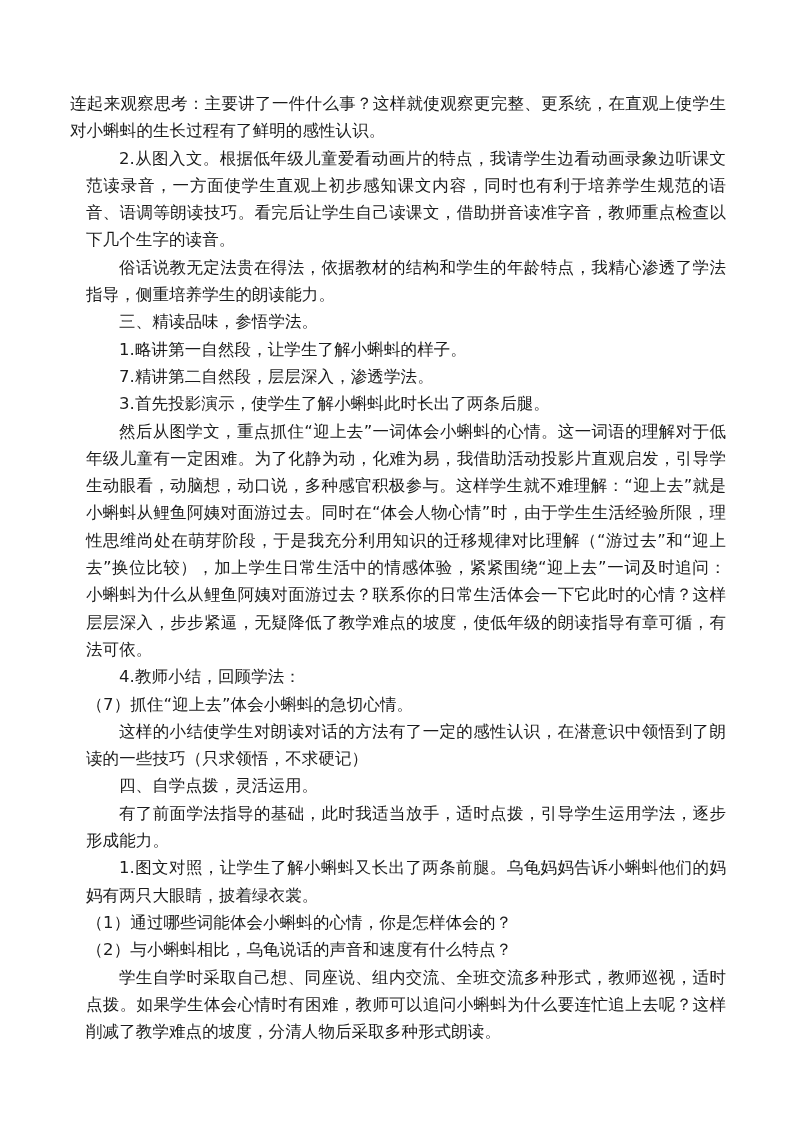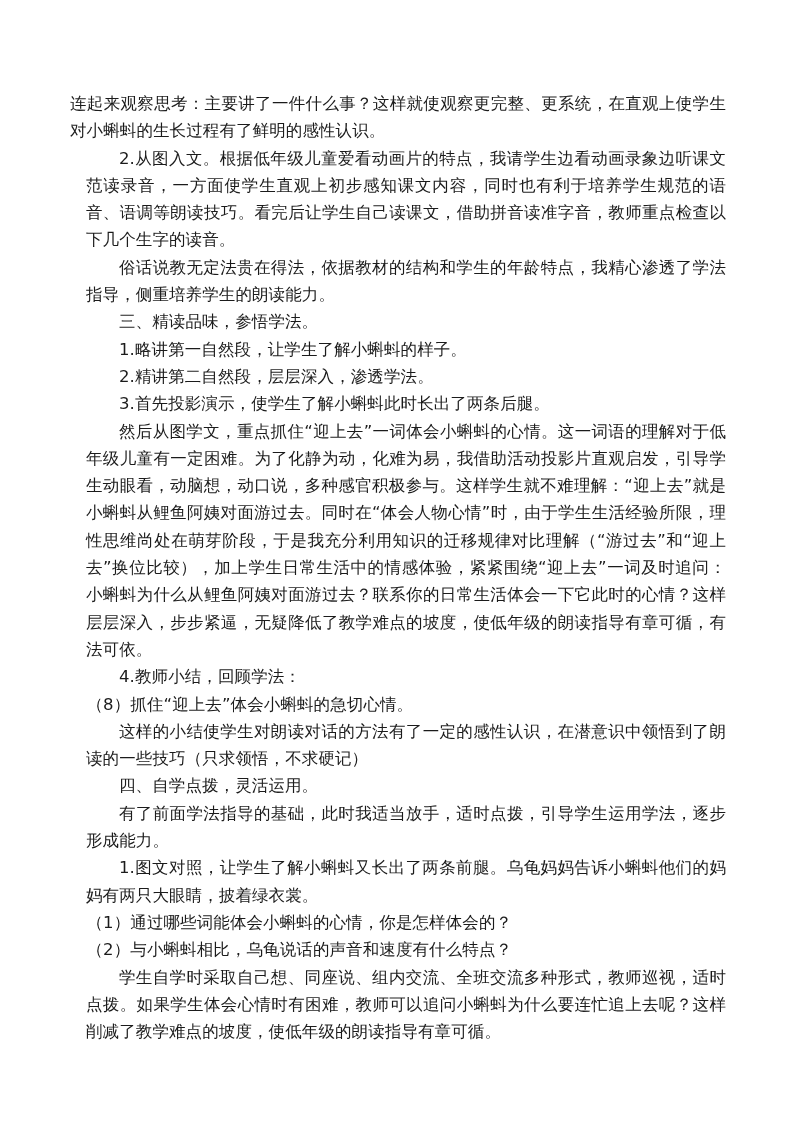--- a/index.html
+++ b/index.html
@@ -55,27 +55,27 @@
 <body>
 
 <div class="page">
   <div class="content">
 
     <p class="para noindent">连起来观察思考：主要讲了一件什么事？这样就使观察更完整、更系统，在直观上使学生对小蝌蚪的生长过程有了鲜明的感性认识。</p>
     <p class="para indent">2.从图入文。根据低年级儿童爱看动画片的特点，我请学生边看动画录象边听课文范读录音，一方面使学生直观上初步感知课文内容，同时也有利于培养学生规范的语音、语调等朗读技巧。看完后让学生自己读课文，借助拼音读准字音，教师重点检查以下几个生字的读音。</p>
     <p class="para indent">俗话说教无定法贵在得法，依据教材的结构和学生的年龄特点，我精心渗透了学法指导，侧重培养学生的朗读能力。</p>
     <p class="para indent">三、精读品味，参悟学法。</p>
     <p class="para indent">1.略讲第一自然段，让学生了解小蝌蚪的样子。</p>
-    <p class="para indent">2.精讲第二自然段，层层深入，渗透学法。</p>
+    <p class="para indent">7.精讲第二自然段，层层深入，渗透学法。</p>
     <p class="para indent">3.首先投影演示，使学生了解小蝌蚪此时长出了两条后腿。</p>
     <p class="para indent">然后从图学文，重点抓住“迎上去”一词体会小蝌蚪的心情。这一词语的理解对于低年级儿童有一定困难。为了化静为动，化难为易，我借助活动投影片直观启发，引导学生动眼看，动脑想，动口说，多种感官积极参与。这样学生就不难理解：“迎上去”就是小蝌蚪从鲤鱼阿姨对面游过去。同时在“体会人物心情”时，由于学生生活经验所限，理性思维尚处在萌芽阶段，于是我充分利用知识的迁移规律对比理解（“游过去”和“迎上去”换位比较），加上学生日常生活中的情感体验，紧紧围绕“迎上去”一词及时追问：小蝌蚪为什么从鲤鱼阿姨对面游过去？联系你的日常生活体会一下它此时的心情？这样层层深入，步步紧逼，无疑降低了教学难点的坡度，使低年级的朗读指导有章可循，有法可依。</p>
     <p class="para indent">4.教师小结，回顾学法：</p>
-    <p class="para subitem">（8）抓住“迎上去”体会小蝌蚪的急切心情。</p>
+    <p class="para subitem">（7）抓住“迎上去”体会小蝌蚪的急切心情。</p>
     <p class="para indent">这样的小结使学生对朗读对话的方法有了一定的感性认识，在潜意识中领悟到了朗读的一些技巧（只求领悟，不求硬记）</p>
     <p class="para indent">四、自学点拨，灵活运用。</p>
     <p class="para indent">有了前面学法指导的基础，此时我适当放手，适时点拨，引导学生运用学法，逐步形成能力。</p>
     <p class="para indent">1.图文对照，让学生了解小蝌蚪又长出了两条前腿。乌龟妈妈告诉小蝌蚪他们的妈妈有两只大眼睛，披着绿衣裳。</p>
     <p class="para subitem">（1）通过哪些词能体会小蝌蚪的心情，你是怎样体会的？</p>
     <p class="para subitem">（2）与小蝌蚪相比，乌龟说话的声音和速度有什么特点？</p>
-    <p class="para indent">学生自学时采取自己想、同座说、组内交流、全班交流多种形式，教师巡视，适时点拨。如果学生体会心情时有困难，教师可以追问小蝌蚪为什么要连忙追上去呢？这样削减了教学难点的坡度，使低年级的朗读指导有章可循。</p>
+    <p class="para indent">学生自学时采取自己想、同座说、组内交流、全班交流多种形式，教师巡视，适时点拨。如果学生体会心情时有困难，教师可以追问小蝌蚪为什么要连忙追上去呢？这样削减了教学难点的坡度，分清人物后采取多种形式朗读。</p>
 
   </div>
 </div>
 
 </body></html>

